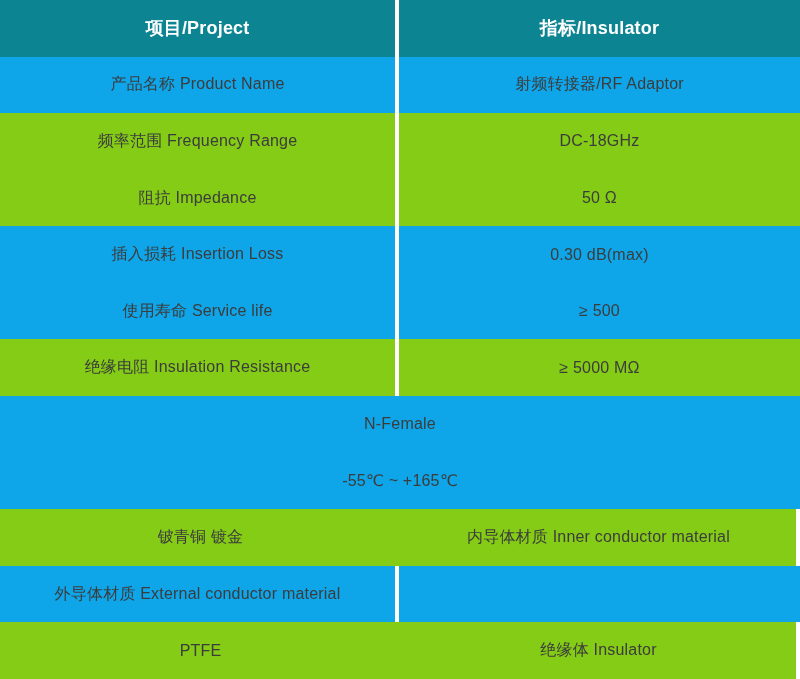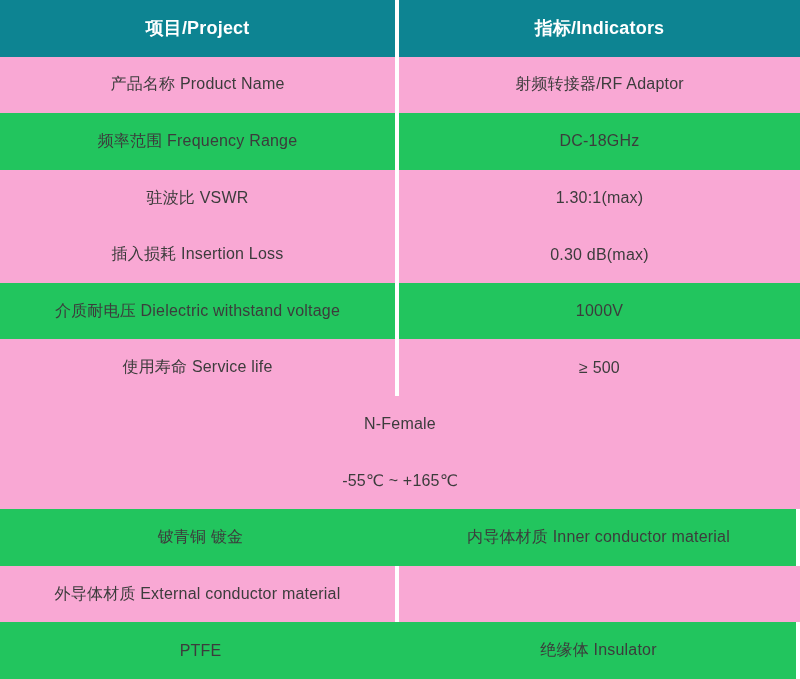--- a/index.html
+++ b/index.html
@@ -43,68 +43,68 @@
     }
     .trow-header {
       background: #0d8492;
     }
     .trow-header .cell {
       color: #ffffff;
       font-weight: bold;
       font-size: 18px;
     }
     .trow-light {
-      background: #22c55e;
+      background: #84cc16;
       justify-content: flex-end;
     }
     .trow-white {
-      background: #f9a8d4;
+      background: #0ea5e9;
     }
   </style>
 </head>
 <body>
 
 <div class="spec-table">
 
   <div class="trow trow-header">
     <div class="cell cell-left">项目/Project</div>
-    <div class="cell cell-right">指标/Indicators</div>
+    <div class="cell cell-right">指标/Insulator</div>
   </div>
 
   <div class="trow trow-white">
     <div class="cell cell-left">产品名称 Product Name</div>
     <div class="cell cell-right">射频转接器/RF Adaptor</div>
   </div>
 
   <div class="trow trow-light">
     <div class="cell cell-left">频率范围 Frequency Range</div>
     <div class="cell cell-right">DC-18GHz</div>
   </div>
 
-  <div class="trow trow-white">
-    <div class="cell cell-left">驻波比 VSWR</div>
-    <div class="cell cell-right">1.30:1(max)</div>
+
+  <div class="trow trow-light">
+    <div class="cell cell-left">阻抗 Impedance</div>
+    <div class="cell cell-right">50 Ω</div>
   </div>
-
 
   <div class="trow trow-white">
     <div class="cell cell-left">插入损耗 Insertion Loss</div>
     <div class="cell cell-right">0.30 dB(max)</div>
   </div>
 
-  <div class="trow trow-light">
-    <div class="cell cell-left">介质耐电压 Dielectric withstand voltage</div>
-    <div class="cell cell-right">1000V</div>
-  </div>
 
   <div class="trow trow-white">
     <div class="cell cell-left">使用寿命 Service life</div>
     <div class="cell cell-right">≥ 500</div>
   </div>
 
+  <div class="trow trow-light">
+    <div class="cell cell-left">绝缘电阻 Insulation Resistance</div>
+    <div class="cell cell-right">≥ 5000 MΩ</div>
+  </div>
 
   <div class="trow trow-white">
     <div class="cell cell-right">N-Female</div>
   </div>
 
 
   <div class="trow trow-white">
     <div class="cell cell-right">-55℃ ~ +165℃</div>
   </div>
 

